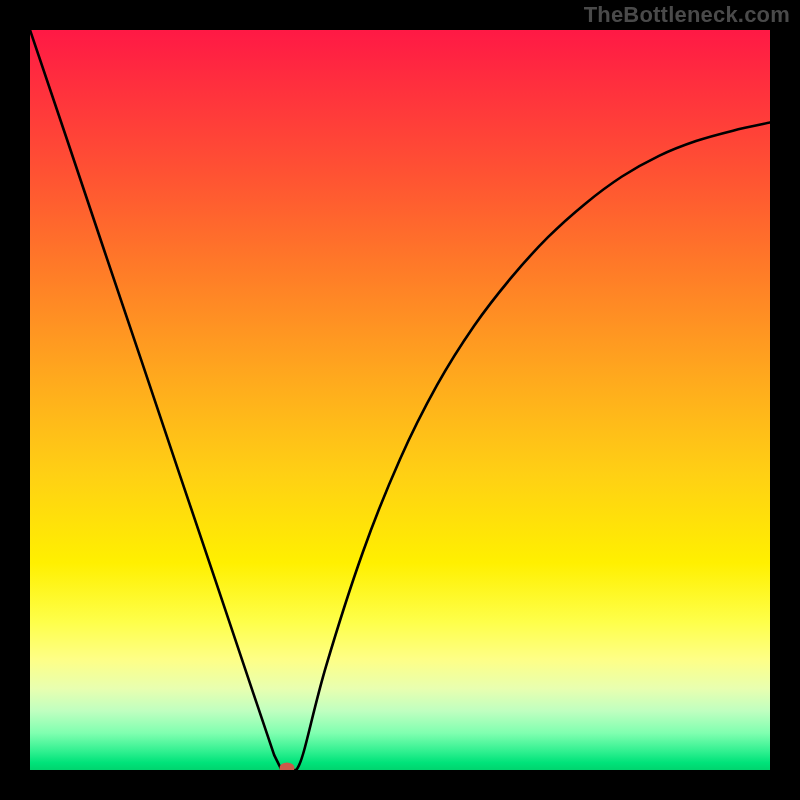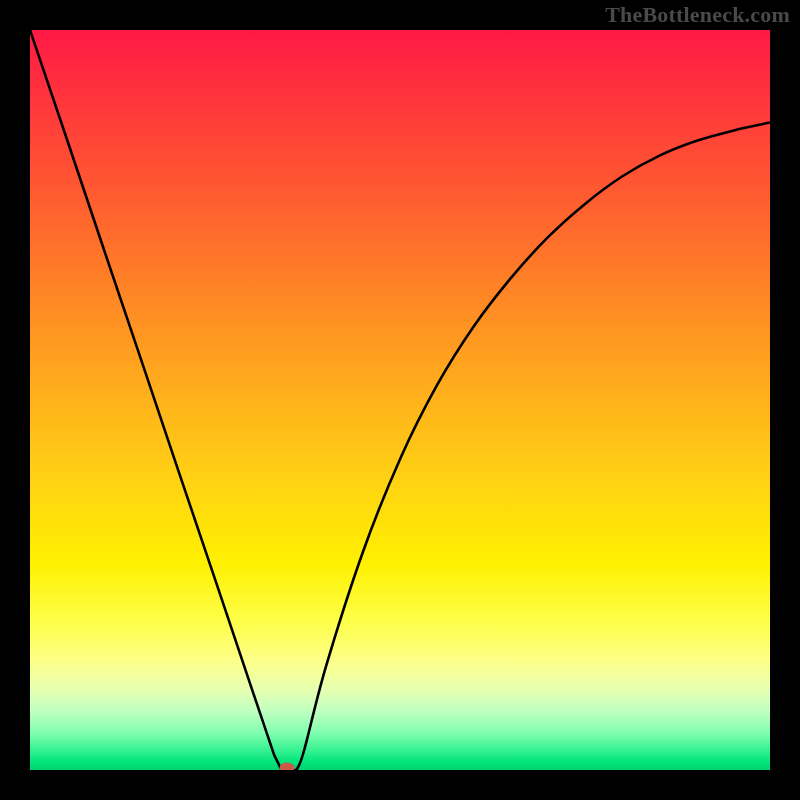--- a/index.html
+++ b/index.html
@@ -9,21 +9,20 @@
     height: 800px;
     overflow: hidden;
     background: #000;
     font-family: Arial, Helvetica, sans-serif;
   }
   .frame {
     position: relative;
     width: 800px;
     height: 800px;
     background: #000;
-    font-family: Liberation Serif, serif;
   }
   .watermark {
     position: absolute;
     top: 2px;
     right: 10px;
     color: #4a4a4a;
     font-size: 22px;
     font-weight: 600;
     letter-spacing: 0.2px;
     z-index: 20;

